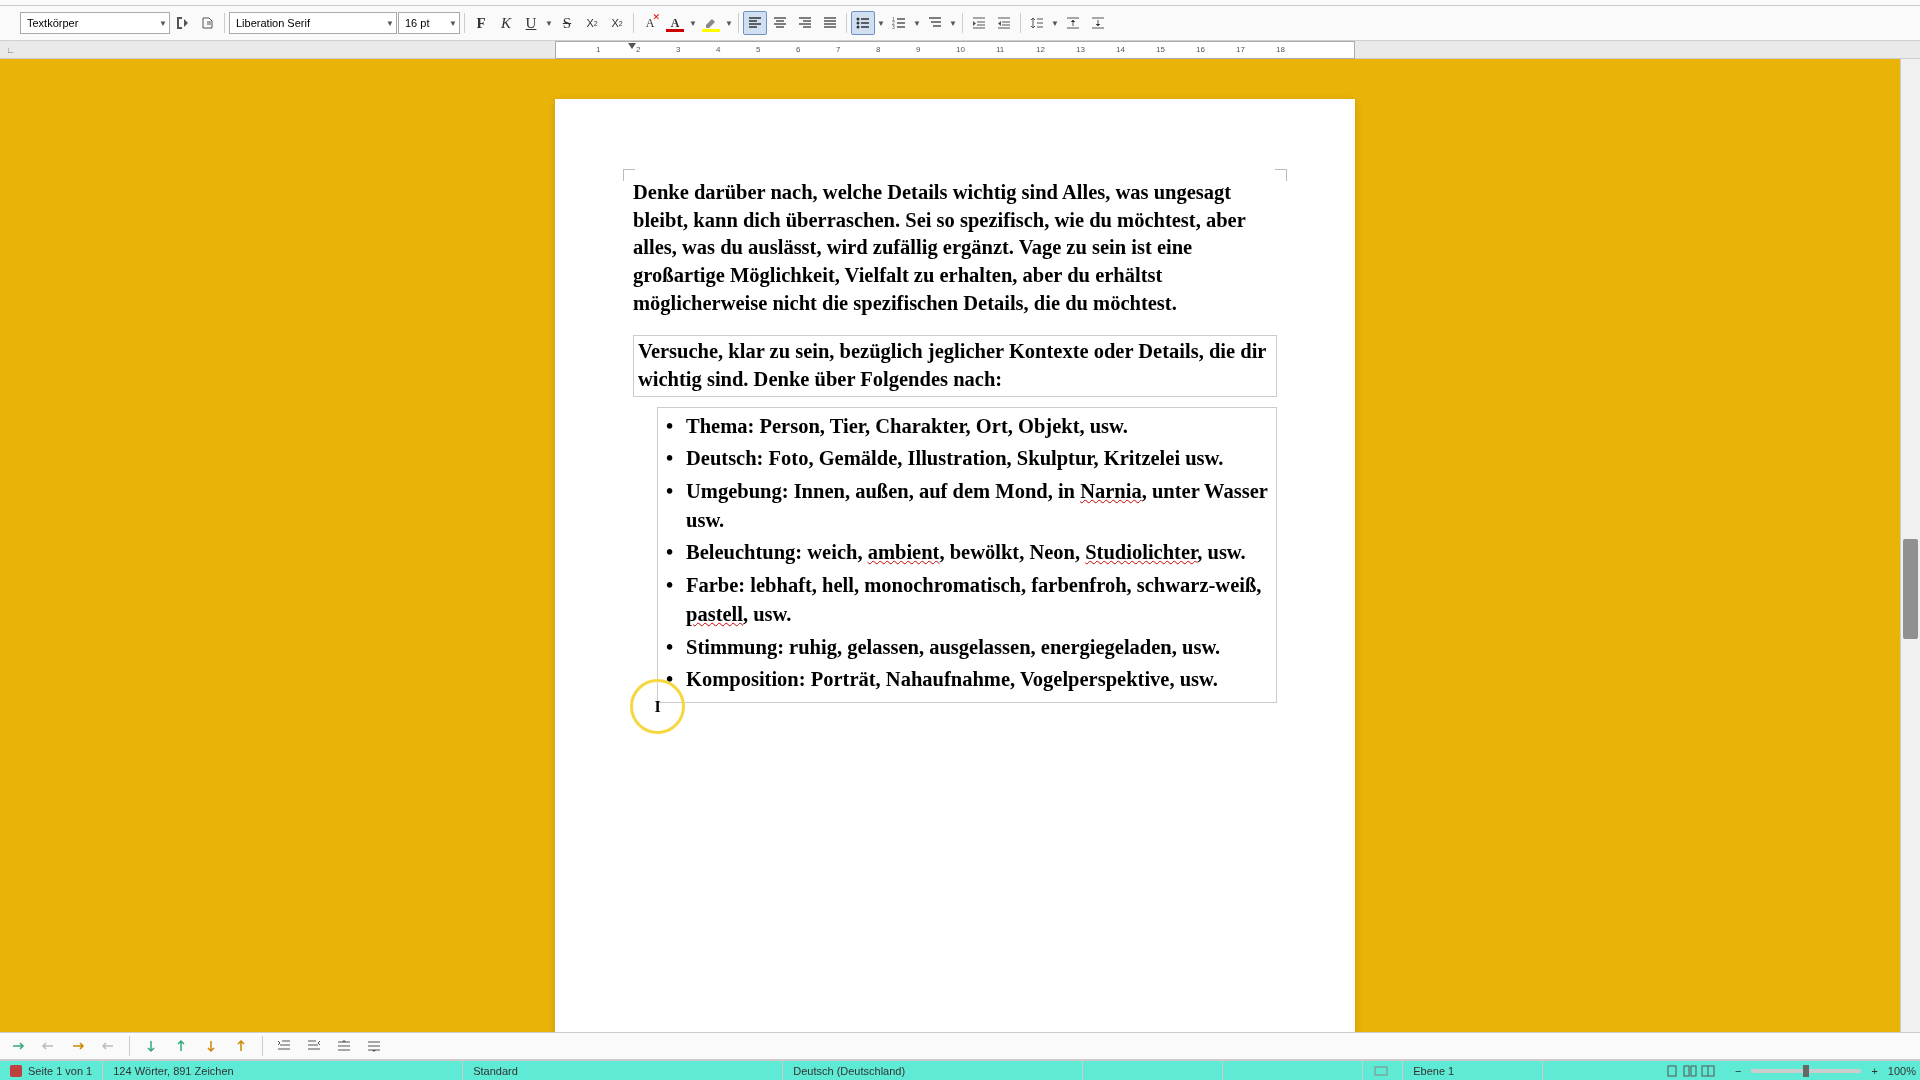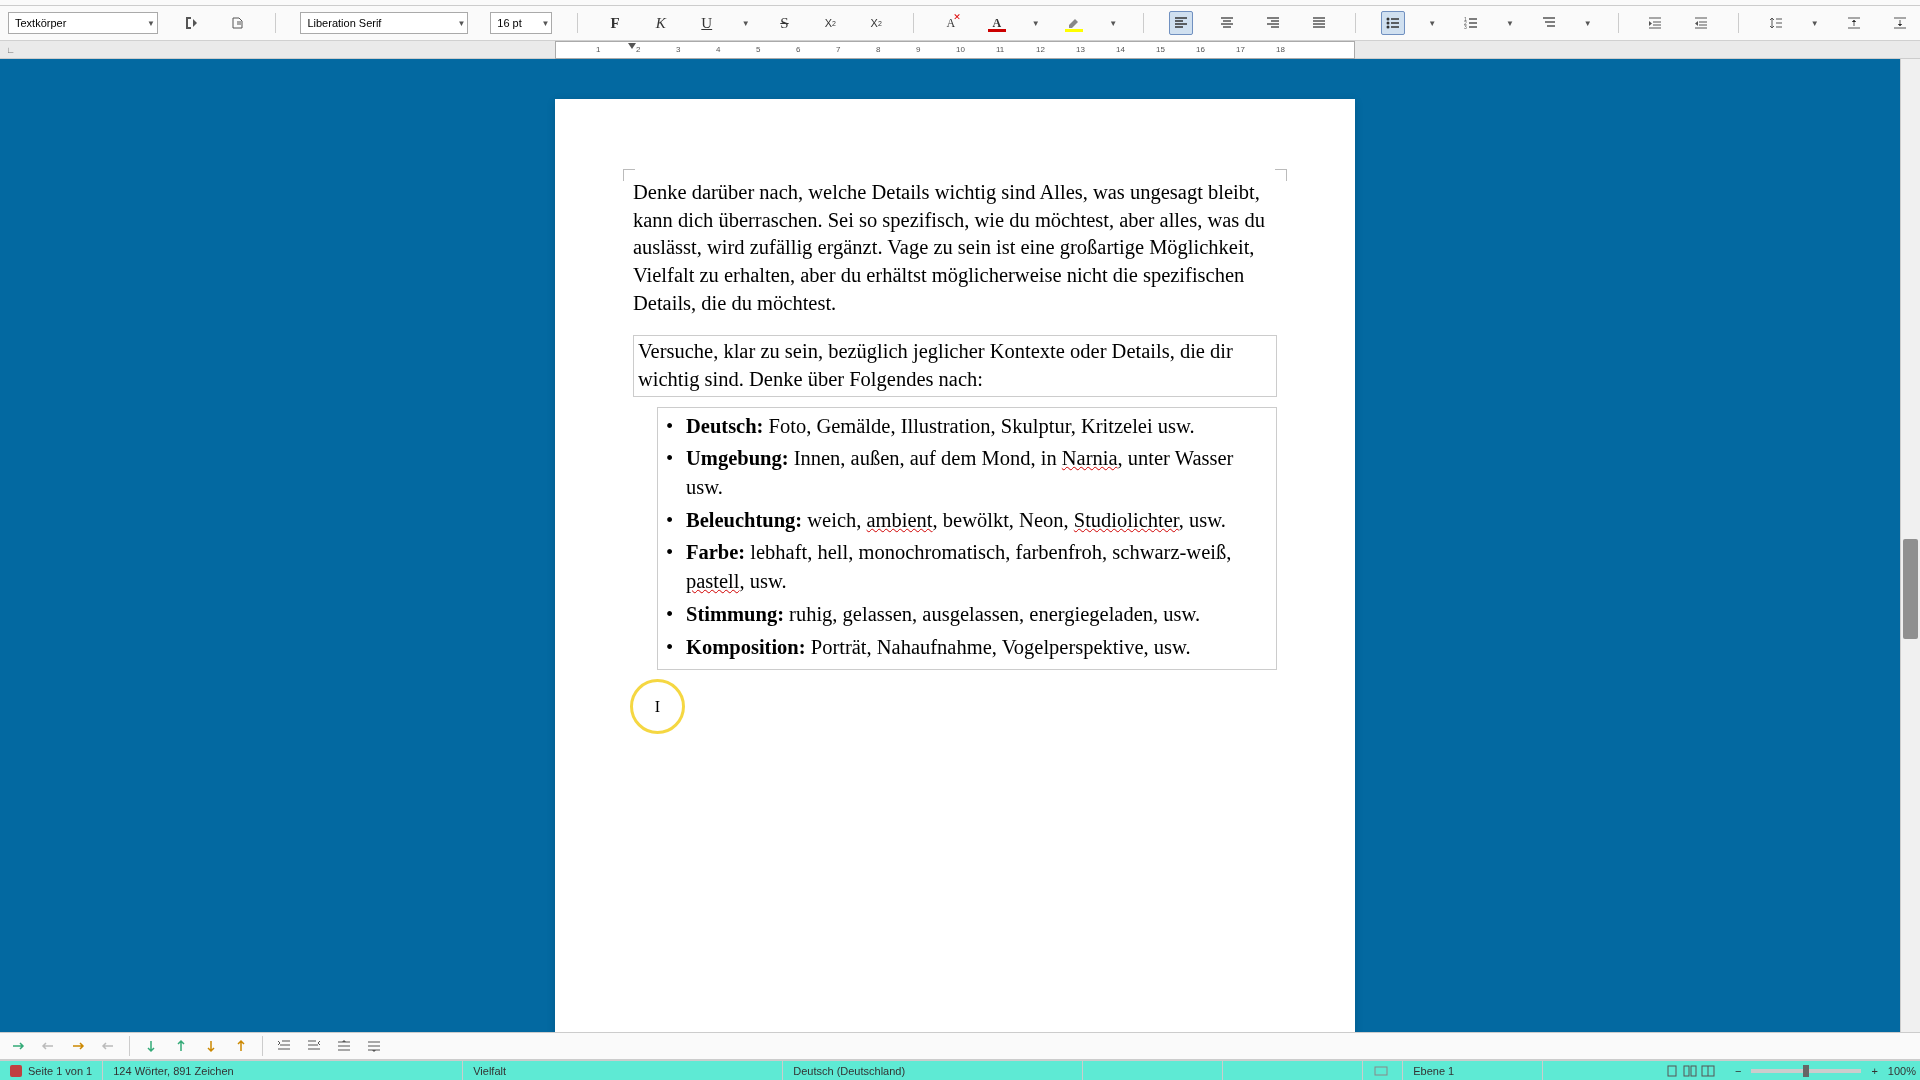--- a/index.html
+++ b/index.html
@@ -2,21 +2,21 @@
 <html><head>
 <meta charset="utf-8">
 <style>
 * { margin: 0; padding: 0; box-sizing: border-box; }
 body { font-family: Arial, sans-serif; font-size: 12px; background: #f0f0f0; overflow: hidden; width: 1920px; height: 1080px; position: relative; }
 
 
 .top-stub { height: 6px; background: #fafafa; border-bottom: 1px solid #ccc; }
 
 
-.fmt-toolbar { height: 35px; background: #fafafa; display: flex; align-items: center; padding: 0 8px; gap: 1px; border-bottom: 1px solid #d0d0d0; justify-content: space-between; }
+.fmt-toolbar { height: 35px; background: #fafafa; display: flex; align-items: center; padding: 0 20px; gap: 1px; border-bottom: 1px solid #d0d0d0; }
 .combo { display: flex; align-items: center; background: #fff; border: 1px solid #aaa; height: 22px; padding: 0 2px 0 6px; font-size: 11px; }
 .combo-style { width: 150px; }
 .combo-font { width: 168px; }
 .combo-size { width: 62px; }
 .combo .arrow { margin-left: auto; font-size: 8px; color: #555; }
 .tbtn { width: 24px; height: 24px; display: flex; align-items: center; justify-content: center; cursor: pointer; border-radius: 2px; color: #333; }
 .tbtn.active { background: #d0e0f0; border: 1px solid #7090c0; }
 .tbtn.bold { font-weight: bold; font-family: "Times New Roman", serif; font-size: 15px; }
 .tbtn.italic { font-style: italic; font-family: "Times New Roman", serif; font-size: 15px; }
 .tbtn.under { text-decoration: underline; font-family: "Times New Roman", serif; font-size: 15px; }
@@ -27,21 +27,21 @@
 .drop { width: 10px; font-size: 8px; color: #555; display: flex; align-items: center; justify-content: center; cursor: pointer; }
 .icon-svg { width: 16px; height: 16px; }
 
 
 .ruler-area { height: 18px; background: #eaeaea; display: flex; position: relative; border-bottom: 1px solid #ccc; }
 .ruler { position: absolute; left: 555px; width: 800px; height: 18px; background: #fff; border: 1px solid #aaa; font-size: 8px; display: flex; align-items: center; }
 .ruler-tick { position: absolute; font-size: 8px; color: #555; top: 3px; }
 .tab-stop { position: absolute; top: 1px; width: 0; height: 0; border-left: 4px solid transparent; border-right: 4px solid transparent; border-top: 6px solid #555; }
 
 
-.doc-area { position: absolute; top: 59px; bottom: 30px; left: 0; right: 20px; background: #0369a1; overflow: auto; }
+.doc-area { position: absolute; top: 59px; bottom: 30px; left: 0; right: 20px; background: #eab308; overflow: auto; font-weight: bold; }
 .page { position: absolute; left: 555px; top: 40px; width: 800px; height: 1000px; background: #fff; box-shadow: 0 2px 8px rgba(0,0,0,0.15); padding: 80px 78px; }
 .corner { position: absolute; width: 12px; height: 12px; border: 1px solid #bbb; }
 .corner.tl { top: 70px; left: 68px; border-right: none; border-bottom: none; }
 .corner.tr { top: 70px; right: 68px; border-left: none; border-bottom: none; }
 .doc-text { font-family: "Liberation Serif", "Times New Roman", serif; font-size: 20.5px; line-height: 1.35; color: #000; }
 .para1 { margin-bottom: 18px; }
 .box { border: 1px solid #ccc; padding: 2px 4px; margin-bottom: 10px; }
 .list-box { border: 1px solid #ccc; padding: 4px 6px 4px 6px; margin-left: 24px; }
 ul.bullets { list-style: none; }
 ul.bullets li { position: relative; padding-left: 22px; margin-bottom: 4px; line-height: 1.4; }
@@ -226,20 +226,21 @@
   <div class="page">
     <div class="corner tl"></div>
     <div class="corner tr"></div>
     <div class="doc-text">
       <p class="para1">Denke darüber nach, welche Details wichtig sind Alles, was ungesagt bleibt, kann dich überraschen. Sei so spezifisch, wie du möchtest, aber alles, was du auslässt, wird zufällig ergänzt. Vage zu sein ist eine großartige Möglichkeit, Vielfalt zu erhalten, aber du erhältst möglicherweise nicht die spezifischen Details, die du möchtest.</p>
       <div class="box">
         <p>Versuche, klar zu sein, bezüglich jeglicher Kontexte oder Details, die dir wichtig sind. Denke über Folgendes nach:</p>
       </div>
       <div class="list-box">
         <ul class="bullets" id="bullet-list">
+            <li><strong>Thema:</strong> Person, Tier, Charakter, Ort, Objekt, usw.</li>
             <li><strong>Deutsch:</strong> Foto, Gemälde, Illustration, Skulptur, Kritzelei usw.</li>
             <li><strong>Umgebung:</strong> Innen, außen, auf dem Mond, in <span class="squiggle">Narnia</span>, unter Wasser usw.</li>
             <li><strong>Beleuchtung:</strong> weich, <span class="squiggle">ambient</span>, bewölkt, Neon, <span class="squiggle">Studiolichter</span>, usw.</li>
             <li><strong>Farbe:</strong> lebhaft, hell, monochromatisch, farbenfroh, schwarz-weiß, <span class="squiggle">pastell</span>, usw.</li>
             <li><strong>Stimmung:</strong> ruhig, gelassen, ausgelassen, energiegeladen, usw.</li>
             <li><strong>Komposition:</strong> Porträt, Nahaufnahme, Vogelperspektive, usw.</li>
           </ul>
       </div>
     </div>
     <div class="caret-ring" style="left:75px;top:580px">
@@ -323,21 +324,21 @@
 
 <div class="status-bar">
   <div class="status-cell">
     <div class="save-icon"></div>
     <span>Seite 1 von 1</span>
   </div>
   <div class="status-cell" style="width:360px">
     <span>124 Wörter, 891 Zeichen</span>
   </div>
   <div class="status-cell" style="width:320px">
-    <span>Vielfalt</span>
+    <span>Standard</span>
   </div>
   <div class="status-cell" style="width:300px">
     <span>Deutsch (Deutschland)</span>
   </div>
   <div class="status-cell" style="width:140px"></div>
   <div class="status-cell" style="width:140px"></div>
   <div class="status-cell" style="width:40px">
     <svg class="icon-svg" viewBox="0 0 16 16">
         <rect x="2" y="4" width="12" height="8" fill="none" stroke="#888"></rect>
       </svg>

